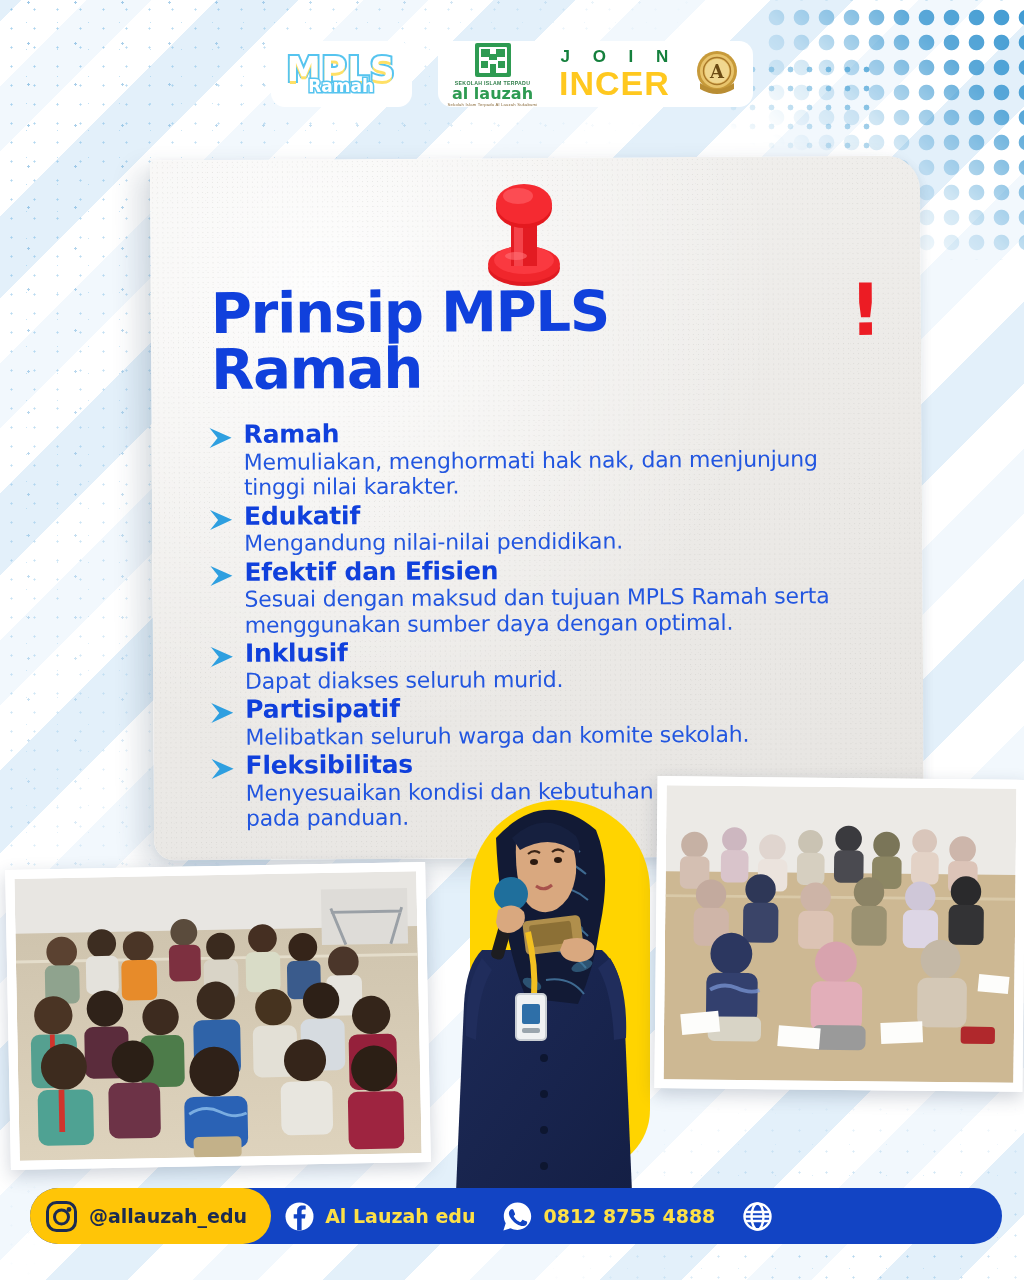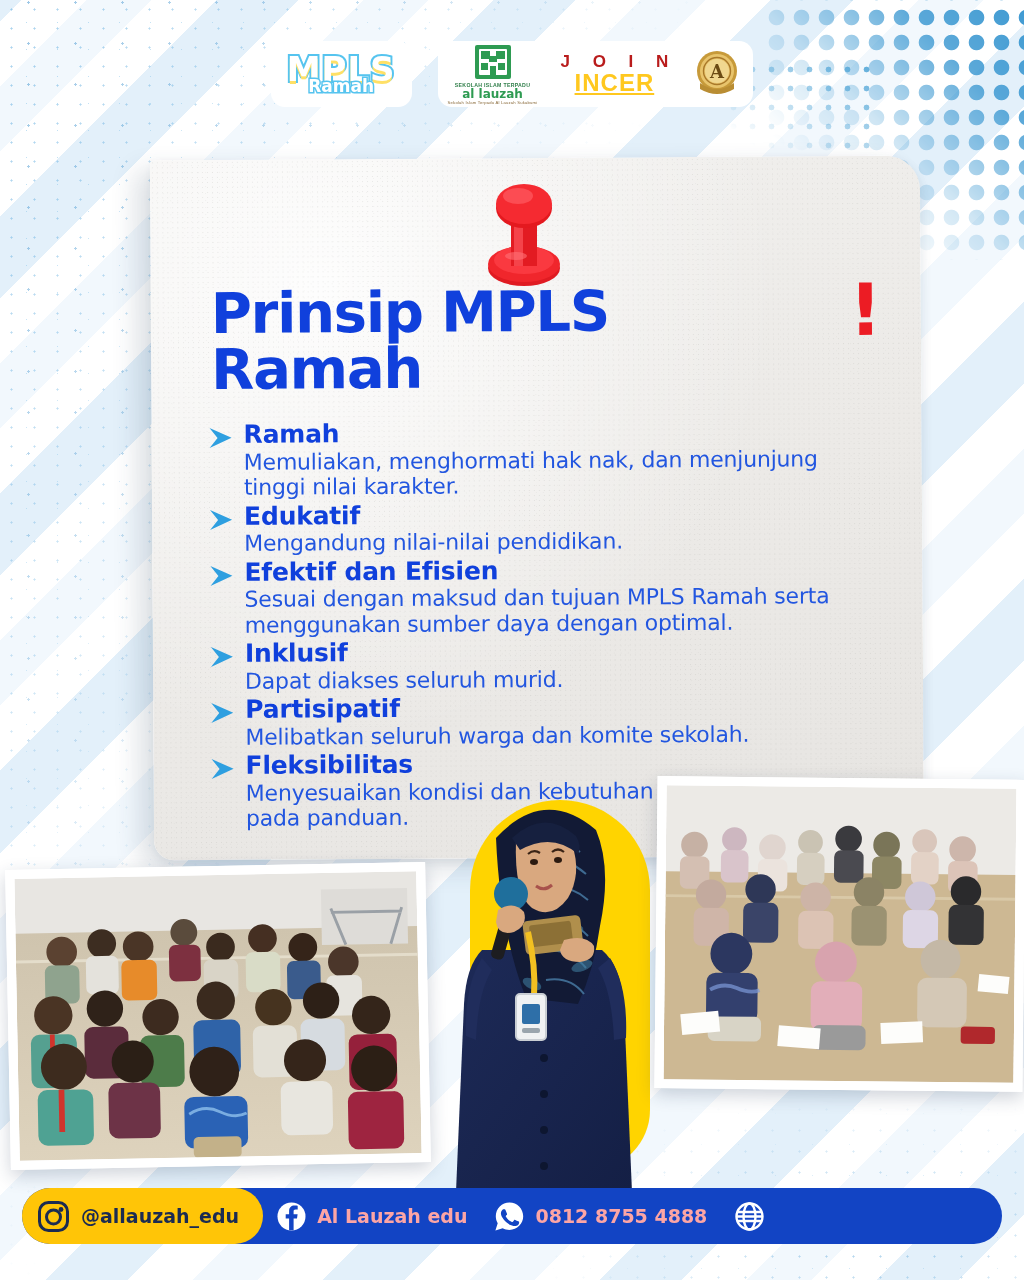--- a/index.html
+++ b/index.html
@@ -105,26 +105,26 @@
     font-size: 17px; font-weight: 700; color: #ffffff;
     -webkit-text-stroke: 3px #56c4ef;
     paint-order: stroke fill;
     margin-top: -6px;
     font-family: "DejaVu Sans", sans-serif;
   }
   
   .lauzah { display: flex; flex-direction: column; align-items: center; }
   .lauzah-mark { width: 40px; height: 36px; }
   .lauzah-kicker { font-size: 5.2px; font-weight: 700; color: #2e7d48; letter-spacing: .3px; margin-top: 2px;}
-  .lauzah-name { font-size: 12px; font-weight: 700; color: #2e9b52; line-height: 1; font-family: "DejaVu Sans", sans-serif;}
+  .lauzah-name { font-size: 16px; font-weight: 700; color: #2e9b52; line-height: 1; font-family: "DejaVu Sans", sans-serif;}
   .lauzah-tag { font-size: 4.2px; color: #8a6a3a; letter-spacing: .2px; }
   
   .incer { display: flex; flex-direction: column; align-items: center; line-height: 1; }
-  .incer-join { font-size: 17px; font-weight: 700; color: #b91c1c; letter-spacing: 9px; padding-left: 9px;}
-  .incer-main { font-size: 24px; font-weight: 800; color: #ffc81f; letter-spacing: 1px; margin-top: 1px; text-decoration: underline;}
+  .incer-join { font-size: 17px; font-weight: 700; color: #15803d; letter-spacing: 9px; padding-left: 9px;}
+  .incer-main { font-size: 34px; font-weight: 800; color: #ffc81f; letter-spacing: 1px; margin-top: 1px;}
   
   .gold-badge { width: 52px; height: 52px; }
 
   
   .card {
     position: absolute;
     left: 152px; top: 158px;
     width: 770px; height: 700px;
     background:
       radial-gradient(circle at 22% 18%, rgba(255,255,255,.9), rgba(0,0,0,0) 55%),
@@ -212,40 +212,40 @@
     border-radius: 90px 90px 60px 60px;
     z-index: 5;
   }
   .speaker {
     position: absolute; left: 424px; top: 782px;
     width: 240px; height: 410px; z-index: 7;
   }
 
   
   .footer {
-    position: absolute; left: 22px; right: 22px; bottom: 36px;
+    position: absolute; left: 30px; right: 22px; bottom: 36px;
     height: 56px;
     background: #1244c4;
     border-radius: 28px;
     display: flex; align-items: center;
     z-index: 10;
     padding-right: 18px;
   }
   .footer-highlight {
     background: #ffc507;
     border-radius: 28px;
     height: 56px;
     display: flex; align-items: center; gap: 12px;
     padding: 0 24px 0 16px;
     margin-left: 0px;
   }
   .footer-item {
     display: flex; align-items: center; gap: 11px;
     padding: 0 14px;
-    color: #fca5a5;
+    color: #fde047;
     font-size: 19px; font-weight: 700;
     font-family: "DejaVu Sans", sans-serif;
     white-space: nowrap;
   }
   .footer-item.dark { color: #1b2b52; }
   .footer-ico { flex: 0 0 auto; display: block; }
 </style>
 </head>
 <body>
 

